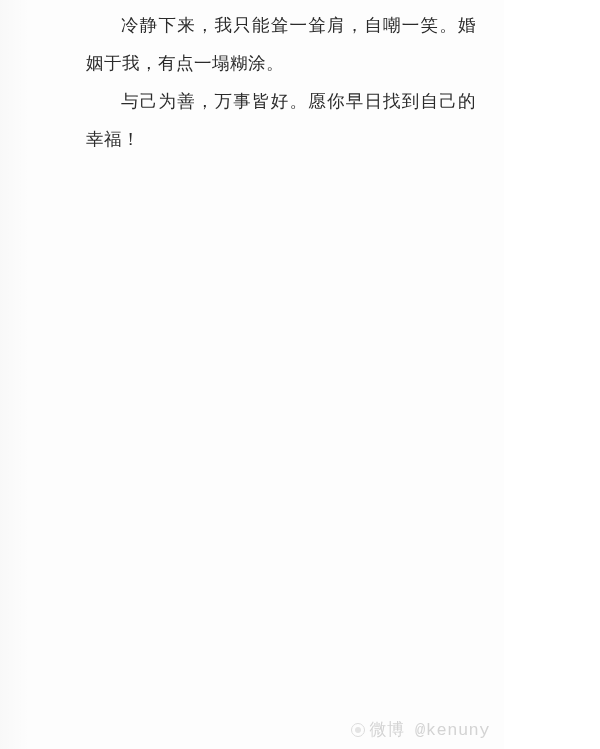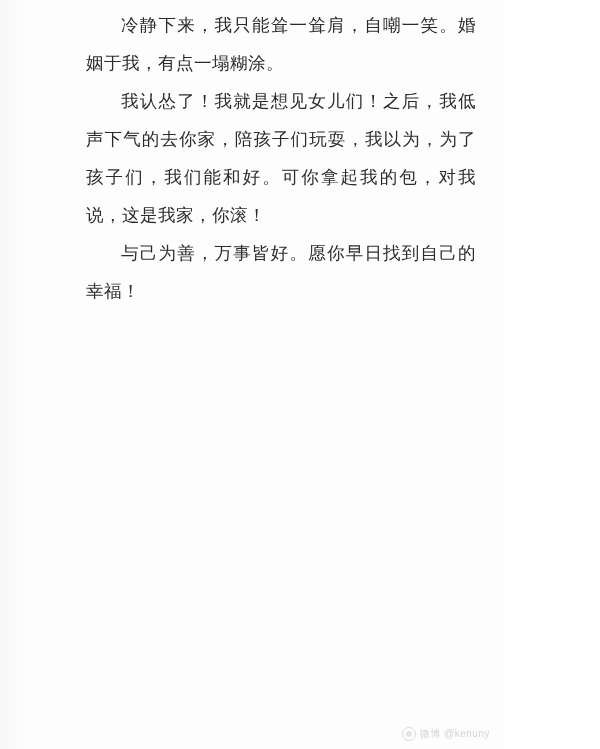--- a/index.html
+++ b/index.html
@@ -33,22 +33,22 @@
   }
   .para {
     margin: 0;
     text-indent: 2em;
     white-space: normal;
   }
   .watermark {
     position: absolute;
     right: 14px;
     bottom: 8px;
-    font-family: Liberation Sans, sans-serif;
-    font-size: 10px;
+    font-family: Liberation Mono, monospace;
+    font-size: 17px;
     color: #cfcfcf;
     letter-spacing: 0.5px;
     display: flex;
     align-items: center;
     gap: 4px;
     opacity: 0.9;
   }
   .watermark .wm-logo {
     display: inline-block;
     width: 12px;
@@ -76,21 +76,20 @@
     background: linear-gradient(to right, rgba(0,0,0,0.02), rgba(0,0,0,0));
     pointer-events: none;
   }
 </style>
 </head>
 <body>
 
 <div class="page">
   <div class="doc-body">
     <p class="para">冷静下来，我只能耸一耸肩，自嘲一笑。婚姻于我，有点一塌糊涂。</p>
-    <p class="para">我认怂了！我就是想见女儿们！之后，我低声下气的去你家，陪孩子们玩耍，我以为，为了孩子们，我们能和好。可你拿起我的包，对我说，这是我家，你滚！</p>
     <p class="para">与己为善，万事皆好。愿你早日找到自己的幸福！</p>
   </div>
   <div class="edge-fade-left"></div>
   <div class="watermark">
     <span class="wm-logo"></span>
     <span>微博 @kenuny</span>
   </div>
 </div>
 
 </body></html>

